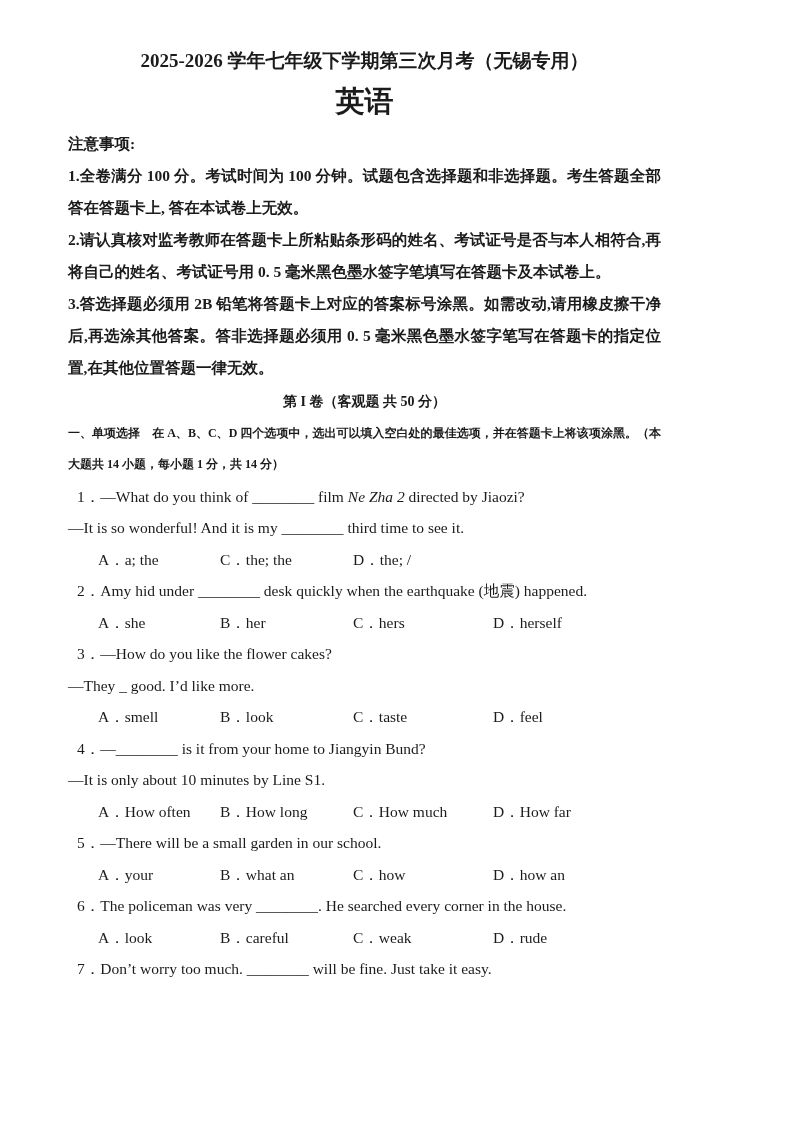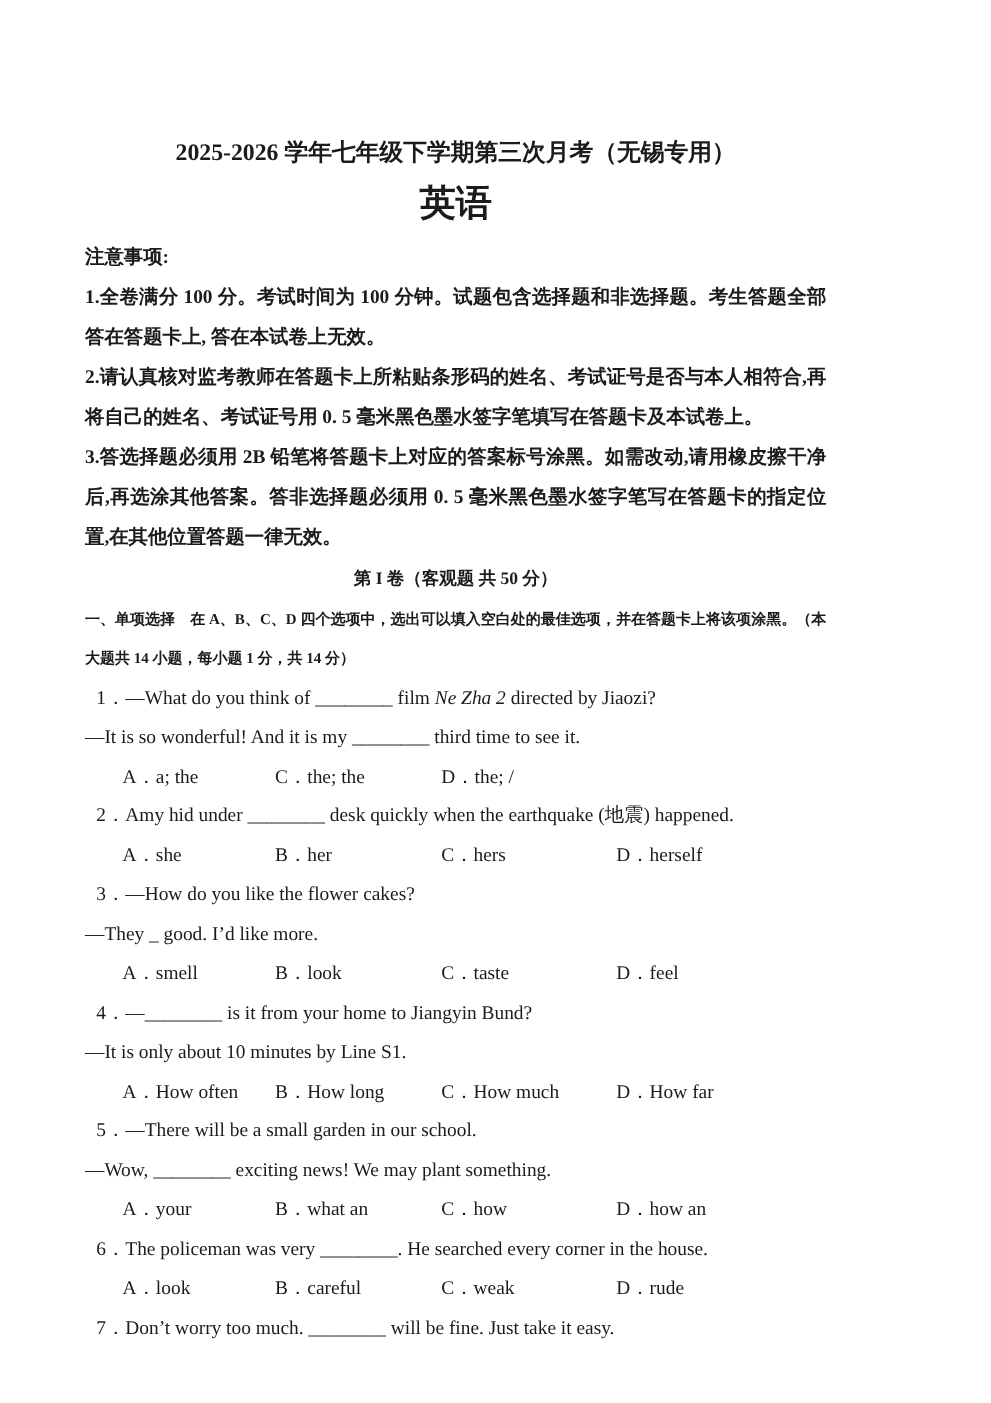--- a/index.html
+++ b/index.html
@@ -3,21 +3,21 @@
 <meta charset="utf-8">
 <style>
   html, body { margin: 0; padding: 0; }
   body {
     width: 793px; height: 1122px;
     background: #ffffff;
     color: #1b1b1b;
     font-family: "Liberation Serif", "DejaVu Serif", serif;
     overflow: hidden;
   }
-  .page { padding: 109px 67px 0 68px; box-sizing: border-box; width: 728px; }
+  .page { padding: 47px 67px 0 68px; box-sizing: border-box; width: 728px; }
 
   .title {
     text-align: center; font-weight: bold;
     font-size: 19px; line-height: 28px;
   }
   .subject {
     text-align: center; font-weight: bold;
     font-size: 29px; line-height: 40px; margin-top: 6px;
   }
 
@@ -108,21 +108,20 @@
     <div class="opts">
       <span class="opt">A．How often</span>
       <span class="opt">B．How long</span>
       <span class="opt">C．How much</span>
       <span class="opt">D．How far</span>
     </div>
   </div>
 
   <div class="question">
     <div class="qline stem">5．—There will be a small garden in our school.</div>
-    <div class="qline reply">—Wow, ________ exciting news! We may plant something.</div>
     <div class="opts">
       <span class="opt">A．your</span>
       <span class="opt">B．what an</span>
       <span class="opt">C．how</span>
       <span class="opt">D．how an</span>
     </div>
   </div>
 
   <div class="question">
     <div class="qline stem">6．The policeman was very ________. He searched every corner in the house.</div>

